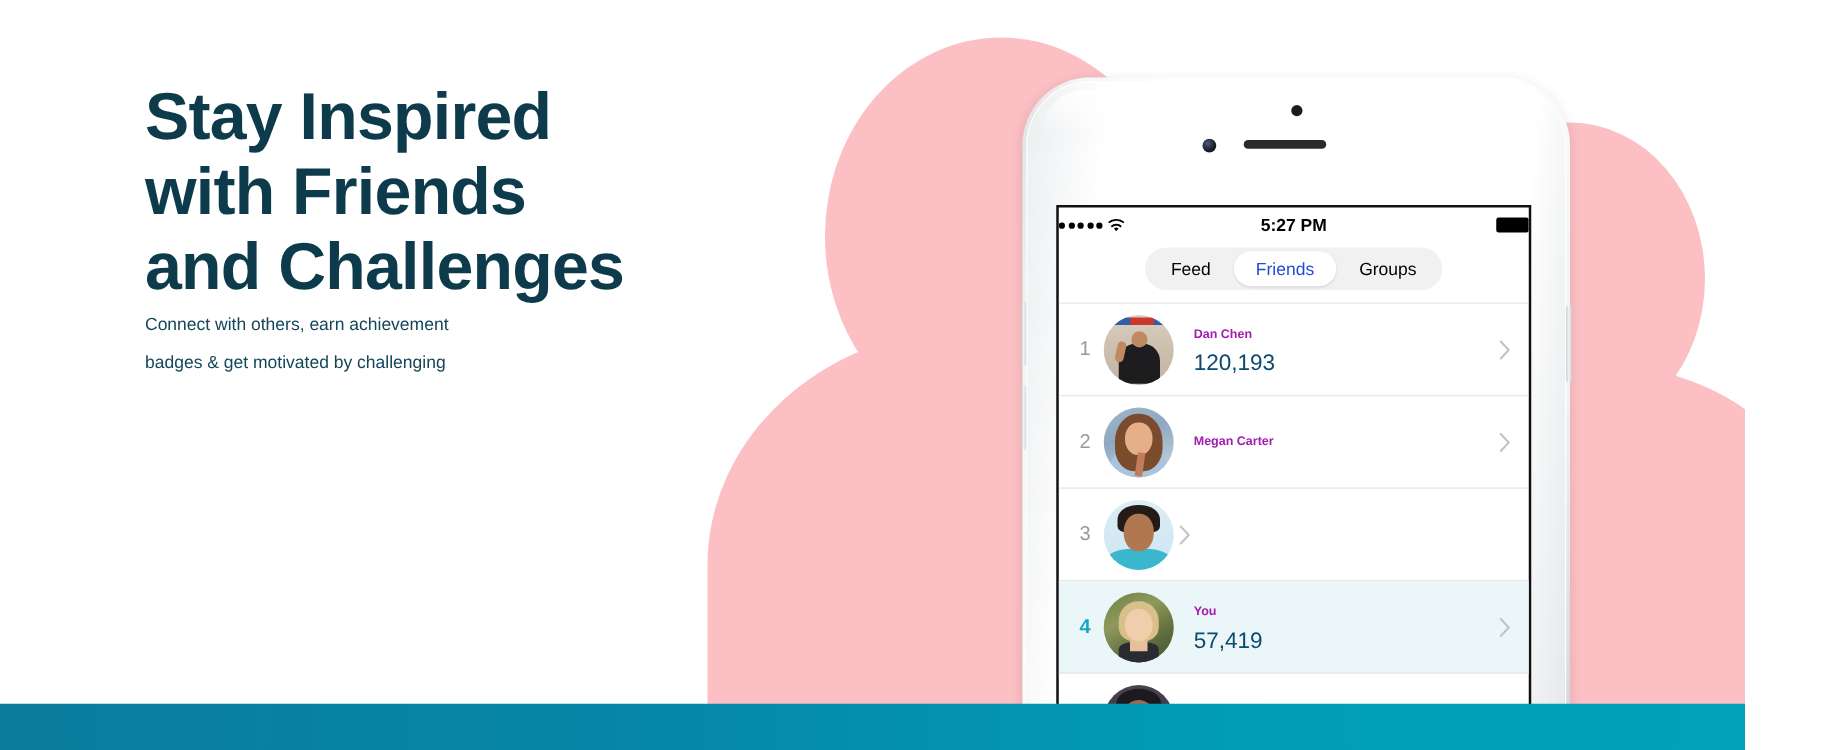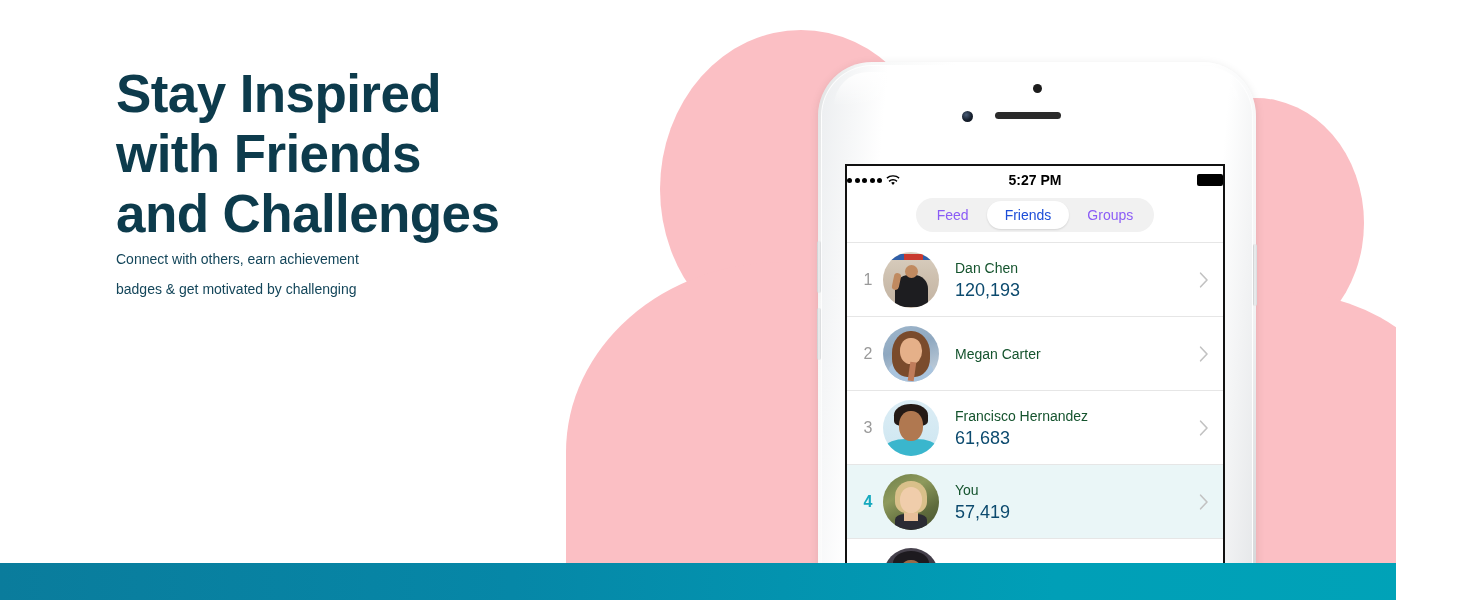--- a/index.html
+++ b/index.html
@@ -177,21 +177,21 @@
   }
   .seg {
     display: flex; align-items: center;
     background: #f1f1f1;
     border-radius: 17px;
     padding: 3px;
     height: 34px;
   }
   .seg-item {
     font-size: 14px;
-    color: #8b5cf6;
+    color: #000000;
     padding: 0 18px;
     height: 28px;
     line-height: 28px;
     border-radius: 14px;
     white-space: nowrap;
   }
   .seg-item.active {
     background: #ffffff;
     color: #1d4ed8;
     font-weight: normal;
@@ -221,21 +221,21 @@
     width: 56px; height: 56px;
     border-radius: 50%;
     flex: none;
     overflow: hidden;
     position: relative;
     background: #cfcfcf;
   }
   .av-in { position: absolute; inset: 0; }
   .names { flex: 1; padding-left: 16px; min-width: 0; }
   .nm {
-    font-size: 14px; font-weight: normal; color: #14532d;
+    font-size: 10px; font-weight: bold; color: #a21caf;
     line-height: 20px; white-space: nowrap; overflow: hidden;
   }
   .steps {
     font-size: 18px; color: #0c4a6e; line-height: 24px; white-space: nowrap;
   }
   .chev { width: 18px; flex: none; display: flex; justify-content: center; }
   .chev svg { display: block; }
 
   
   .a1 { background: linear-gradient(180deg,#d9cfc0 0%,#cdbfae 48%,#c2b3a2 100%); }
@@ -397,24 +397,20 @@
           </div>
         </div>
 
         <div class="row">
           <div class="rank">3</div>
           <div class="avatar a3">
             <span class="av-in shirt"></span>
               <span class="av-in hairb"></span>
             <span class="av-in face"></span>
           </div>
-          <div class="names">
-            <div class="nm">Francisco Hernandez</div>
-            <div class="steps">61,683</div>
-          </div>
           <div class="chev">
             <svg width="10" height="16" viewBox="0 0 10 16">
                 <path d="M1.6 1.2 8 8l-6.4 6.8" fill="none" stroke="#c2c2c2" stroke-width="1.6" stroke-linecap="round" stroke-linejoin="round"></path>
               </svg>
           </div>
         </div>
 
         <div class="row me">
           <div class="rank">4</div>
           <div class="avatar a4">

